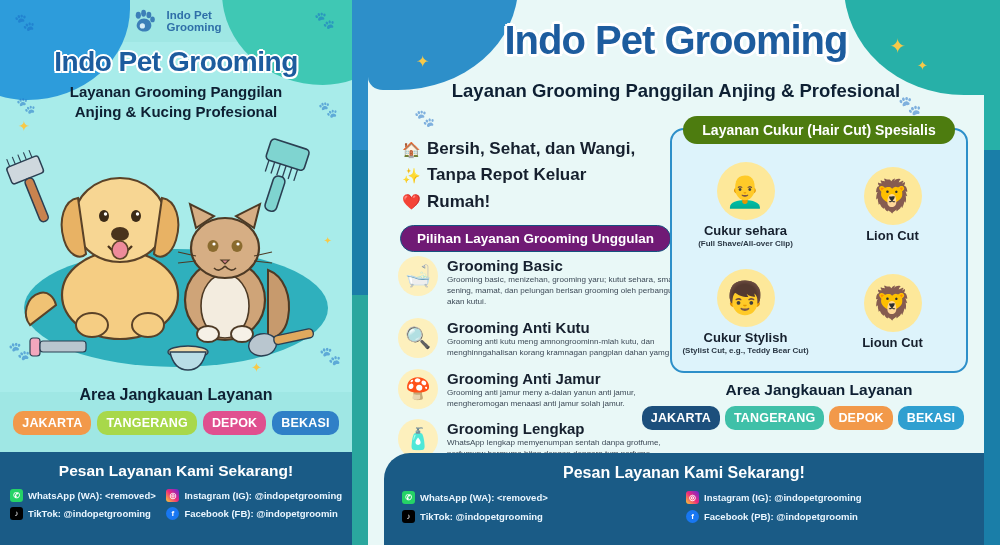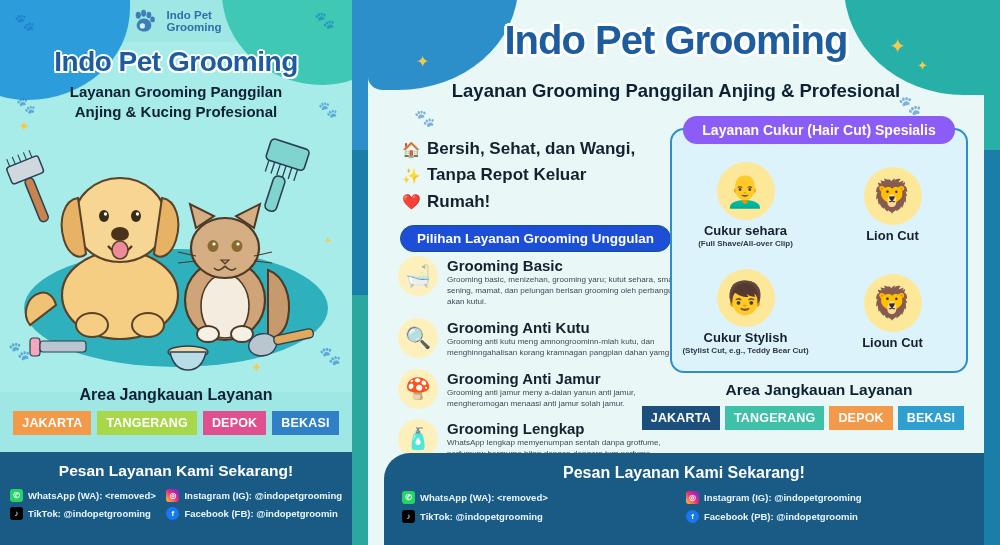--- a/index.html
+++ b/index.html
@@ -59,21 +59,21 @@
   }
   .lp-area-title {
     position: absolute; left: 0; right: 0; top: 386px; z-index: 7;
     text-align: center; font-size: 16px; font-weight: bold; color: #0e2033;
   }
   .lp-badges {
     position: absolute; left: 0; right: 0; top: 411px; z-index: 7;
     display: flex; justify-content: center; gap: 6px; padding: 0 12px;
   }
   .badge {
-    padding: 5px 9px; border-radius: 0; color: #fff;
+    padding: 5px 9px; border-radius: 10px; color: #fff;
     font-size: 12.5px; font-weight: bold; letter-spacing: 0.2px;
     white-space: nowrap;
   }
   .lp-footer {
     position: absolute; left: 0; bottom: 0; right: 0; height: 93px;
     background: #1a5b86; z-index: 8; padding-top: 10px;
   }
   .lp-footer-title {
     text-align: center; font-size: 15.5px; font-weight: bold; color: #ffffff;
     margin-bottom: 9px;
@@ -130,42 +130,42 @@
   .rp-tagline {
     position: absolute; left: 34px; top: 136px; z-index: 6; width: 300px;
   }
   .tag-line {
     display: flex; align-items: center; gap: 7px;
     font-size: 17px; font-weight: bold; color: #16202e; line-height: 1.55;
   }
   .tag-emoji { font-size: 15px; width: 18px; flex: none; text-align: center; }
   .rp-pill {
     position: absolute; left: 32px; top: 225px; z-index: 6;
-    background: #1d4ed8; color: #fff; border-radius: 14px;
+    background: #701a75; color: #fff; border-radius: 14px;
     padding: 5px 16px; font-size: 13.5px; font-weight: bold;
     border: 1.5px solid #15527f;
   }
   .svc-list { position: absolute; left: 30px; top: 256px; width: 300px; z-index: 6; }
   .svc { display: flex; gap: 9px; margin-bottom: 10px; }
   .svc-ico {
     width: 40px; height: 40px; border-radius: 50%; flex: none;
     background: #fdf0bd; display: flex; align-items: center; justify-content: center;
     font-size: 21px;
   }
   .svc-body { flex: 1; padding-top: 1px; }
   .svc-name { font-size: 15px; font-weight: bold; color: #16202e; margin-bottom: 1px; }
   .svc-desc { font-size: 8.1px; color: #3c4956; line-height: 1.35; }
 
   .cut-card {
     position: absolute; right: 16px; top: 128px; width: 298px; height: 245px;
     background: #ddf3fb; border: 2px solid #2d8fc9; border-radius: 14px; z-index: 6;
   }
   .cut-header {
     position: absolute; left: 11px; right: 11px; top: -14px; height: 28px;
-    background: #8b5cf6; border-radius: 14px; color: #fff;
+    background: #4d7c0f; border-radius: 14px; color: #fff;
     display: flex; align-items: center; justify-content: center;
     font-size: 14px; font-weight: bold;
   }
   .cut-grid {
     position: absolute; left: 0; right: 0; top: 22px; bottom: 6px;
     display: grid; grid-template-columns: 1fr 1fr; grid-template-rows: 1fr 1fr;
   }
   .cut-item { display: flex; flex-direction: column; align-items: center; justify-content: center; }
   .cut-ico {
     width: 58px; height: 58px; border-radius: 50%; background: #fde89a;

